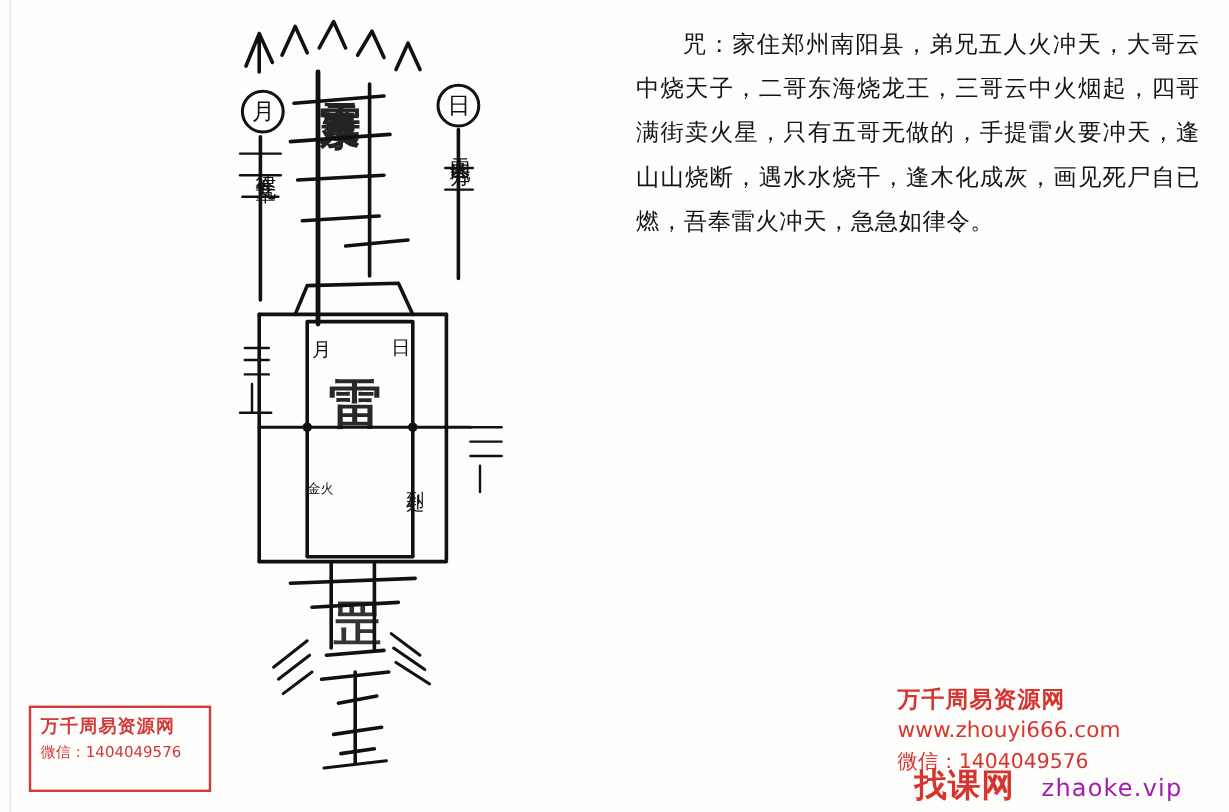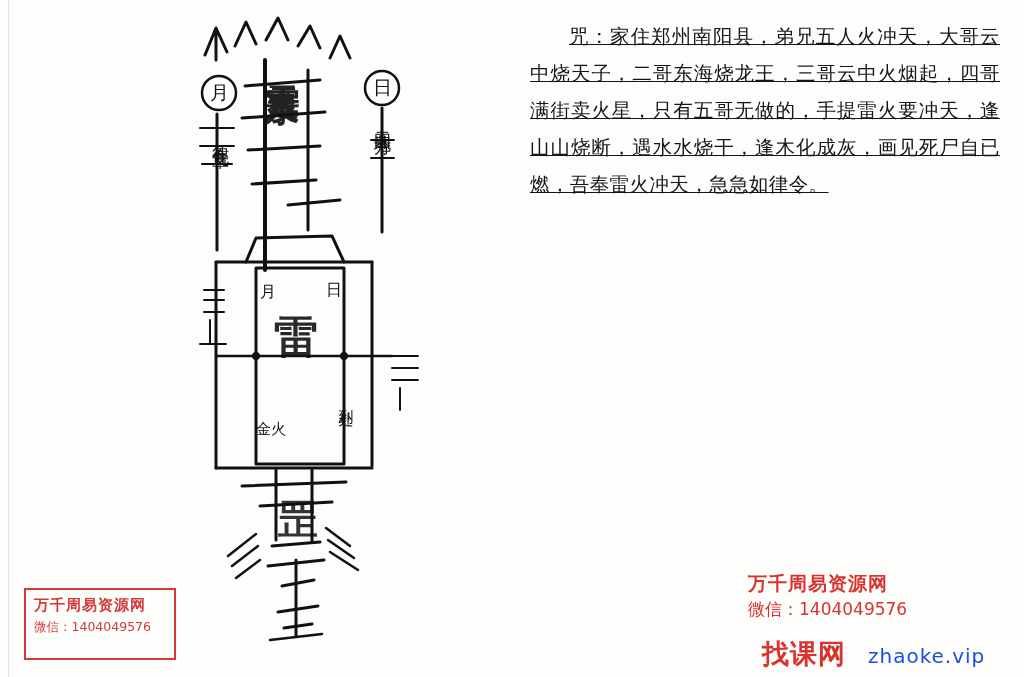--- a/index.html
+++ b/index.html
@@ -57,21 +57,20 @@
     font-size: 19.5px;
     line-height: 37px;
     text-align: justify;
     text-justify: inter-character;
     color: #151515;
     margin: 0 0 14px 0;
     letter-spacing: 0.4px;
   }
   .para.indent {
     text-indent: 39px;
-    text-decoration: underline;
   }
 
   
   .stamp {
     position: absolute;
     left: 24px;
     top: 588px;
     width: 152px;
     height: 72px;
     border: 2px solid #d23a3a;
@@ -111,21 +110,21 @@
     font-weight: bold;
     color: #d8342f;
     letter-spacing: 1px;
   }
   .wm-brand-sub {
     position: absolute;
     left: 868px;
     top: 644px;
     font-family: "DejaVu Sans", sans-serif;
     font-size: 20px;
-    color: #1d4ed8;
+    color: #a21caf;
     letter-spacing: 1px;
   }
 
   
   .glyph {
     position: absolute;
     font-family: "DejaVu Serif", serif;
     color: #111;
     white-space: nowrap;
   }
@@ -215,34 +214,35 @@
     </svg>
 
     <span class="glyph" style="left:190px; top:80px; font-size:19px;">月</span>
     <span class="glyph" style="left:353px; top:75px; font-size:19px;">日</span>
     <span class="glyph v-text" style="left:190px; top:132px; font-size:17px;">律令九章</span>
     <span class="glyph v-text" style="left:352px; top:118px; font-size:17px;">天圆地方</span>
     <span class="glyph v-text" style="left:240px; top:58px; font-size:34px; font-weight:bold; opacity:0.92;">雷霆亲发</span>
     <span class="glyph" style="left:240px; top:282px; font-size:16px;">月</span>
     <span class="glyph" style="left:306px; top:280px; font-size:16px;">日</span>
     <span class="glyph" style="left:254px; top:308px; font-size:44px; font-weight:bold; opacity:0.9;">雷</span>
-    <span class="glyph" style="left:236px; top:420px; font-size:15px;">金火</span>
+    <span class="glyph" style="left:236px; top:400px; font-size:11px;">金火</span>
     <span class="glyph v-text" style="left:316px; top:398px; font-size:15px;">到处</span>
     <span class="glyph" style="left:258px; top:492px; font-size:40px; font-weight:bold; opacity:0.85;">罡</span>
   </div>
 
   <div class="text-pane">
     <p class="para indent">咒：家住郑州南阳县，弟兄五人火冲天，大哥云中烧天子，二哥东海烧龙王，三哥云中火烟起，四哥满街卖火星，只有五哥无做的，手提雷火要冲天，逢山山烧断，遇水水烧干，逢木化成灰，画见死尸自已燃，吾奉雷火冲天，急急如律令。</p>
   </div>
 
   <div class="stamp">
     <div class="line1">万千周易资源网</div>
     <div class="line3">微信：1404049576</div>
   </div>
 
   <div class="wm-right">
     <div class="w1">万千周易资源网</div>
+    <div class="w2">www.zhouyi666.com</div>
     <div class="w3">微信：1404049576</div>
   </div>
 
   <div class="wm-brand-big">找课网</div>
   <div class="wm-brand-sub">zhaoke.vip</div>
 </div>
 
 </body></html>

